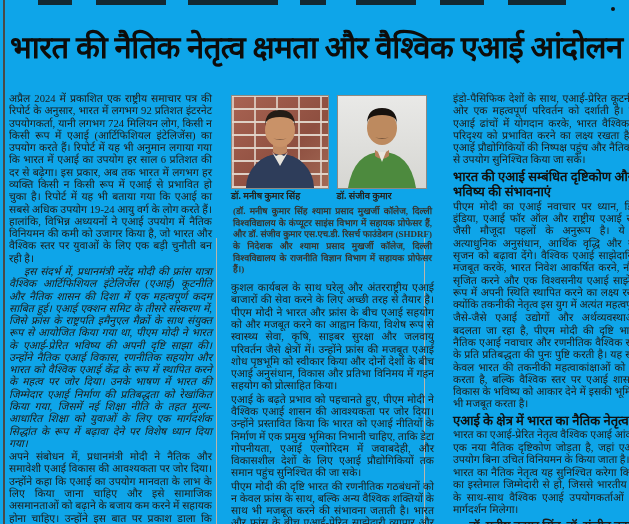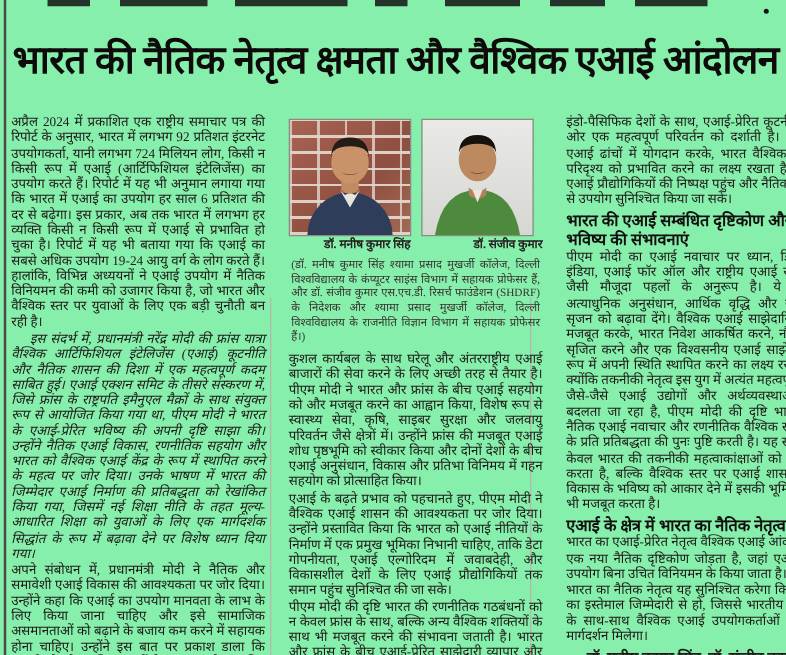--- a/index.html
+++ b/index.html
@@ -1,19 +1,19 @@
 <!DOCTYPE html>
 <html lang="hi"><head>
 <meta charset="utf-8">
 <style>
   html,body{margin:0;padding:0;}
   .page{
     position:relative;
     width:629px;height:524px;
-    background:#86efac;
+    background:#0ea5e9;
     overflow:hidden;
     font-family:"Liberation Serif","DejaVu Serif",serif;
     color:#1d1b17;
   }
   .left-rule{
     position:absolute;left:3px;top:0;width:2px;height:100%;
     background:#4a4a46;
   }
   .top-fragments{
     position:absolute;top:0;left:38px;width:552px;height:6px;
@@ -69,24 +69,24 @@
   .photo-1{flex:0 0 96px;
     background:
       repeating-linear-gradient(0deg, rgba(226,214,203,.95) 0 2px, transparent 2px 13px),
       repeating-linear-gradient(90deg, rgba(226,214,203,.8) 0 2px, transparent 2px 22px),
       linear-gradient(135deg,#a96352,#8e4f40 60%,#a36a55);
   }
   .photo-2{flex:0 0 88px;background:linear-gradient(180deg,#e9e9e7,#d6d6d2);}
   .photo svg{position:absolute;left:0;bottom:0;width:100%;height:100%;}
   .captions-row{display:flex;gap:8px;margin:1px 0 4px 0;}
   .caption{
-    flex:1;text-align:right;font-weight:700;font-size:9.5px;color:#23211d;
+    flex:1;text-align:left;font-weight:700;font-size:9.5px;color:#23211d;
   }
   .bio{
-    font-size:9px;font-weight:400;line-height:1.3;
+    font-size:9px;font-weight:700;line-height:1.3;
     color:#37342e;text-align:justify;margin:0 2px 6px 2px;
   }
   .byline{
     text-align:center;font-weight:800;font-size:12.5px;margin-top:3px;
   }
   .credit{
     text-align:center;font-weight:700;font-size:10.5px;margin-top:1px;
   }
 </style>
 </head>

